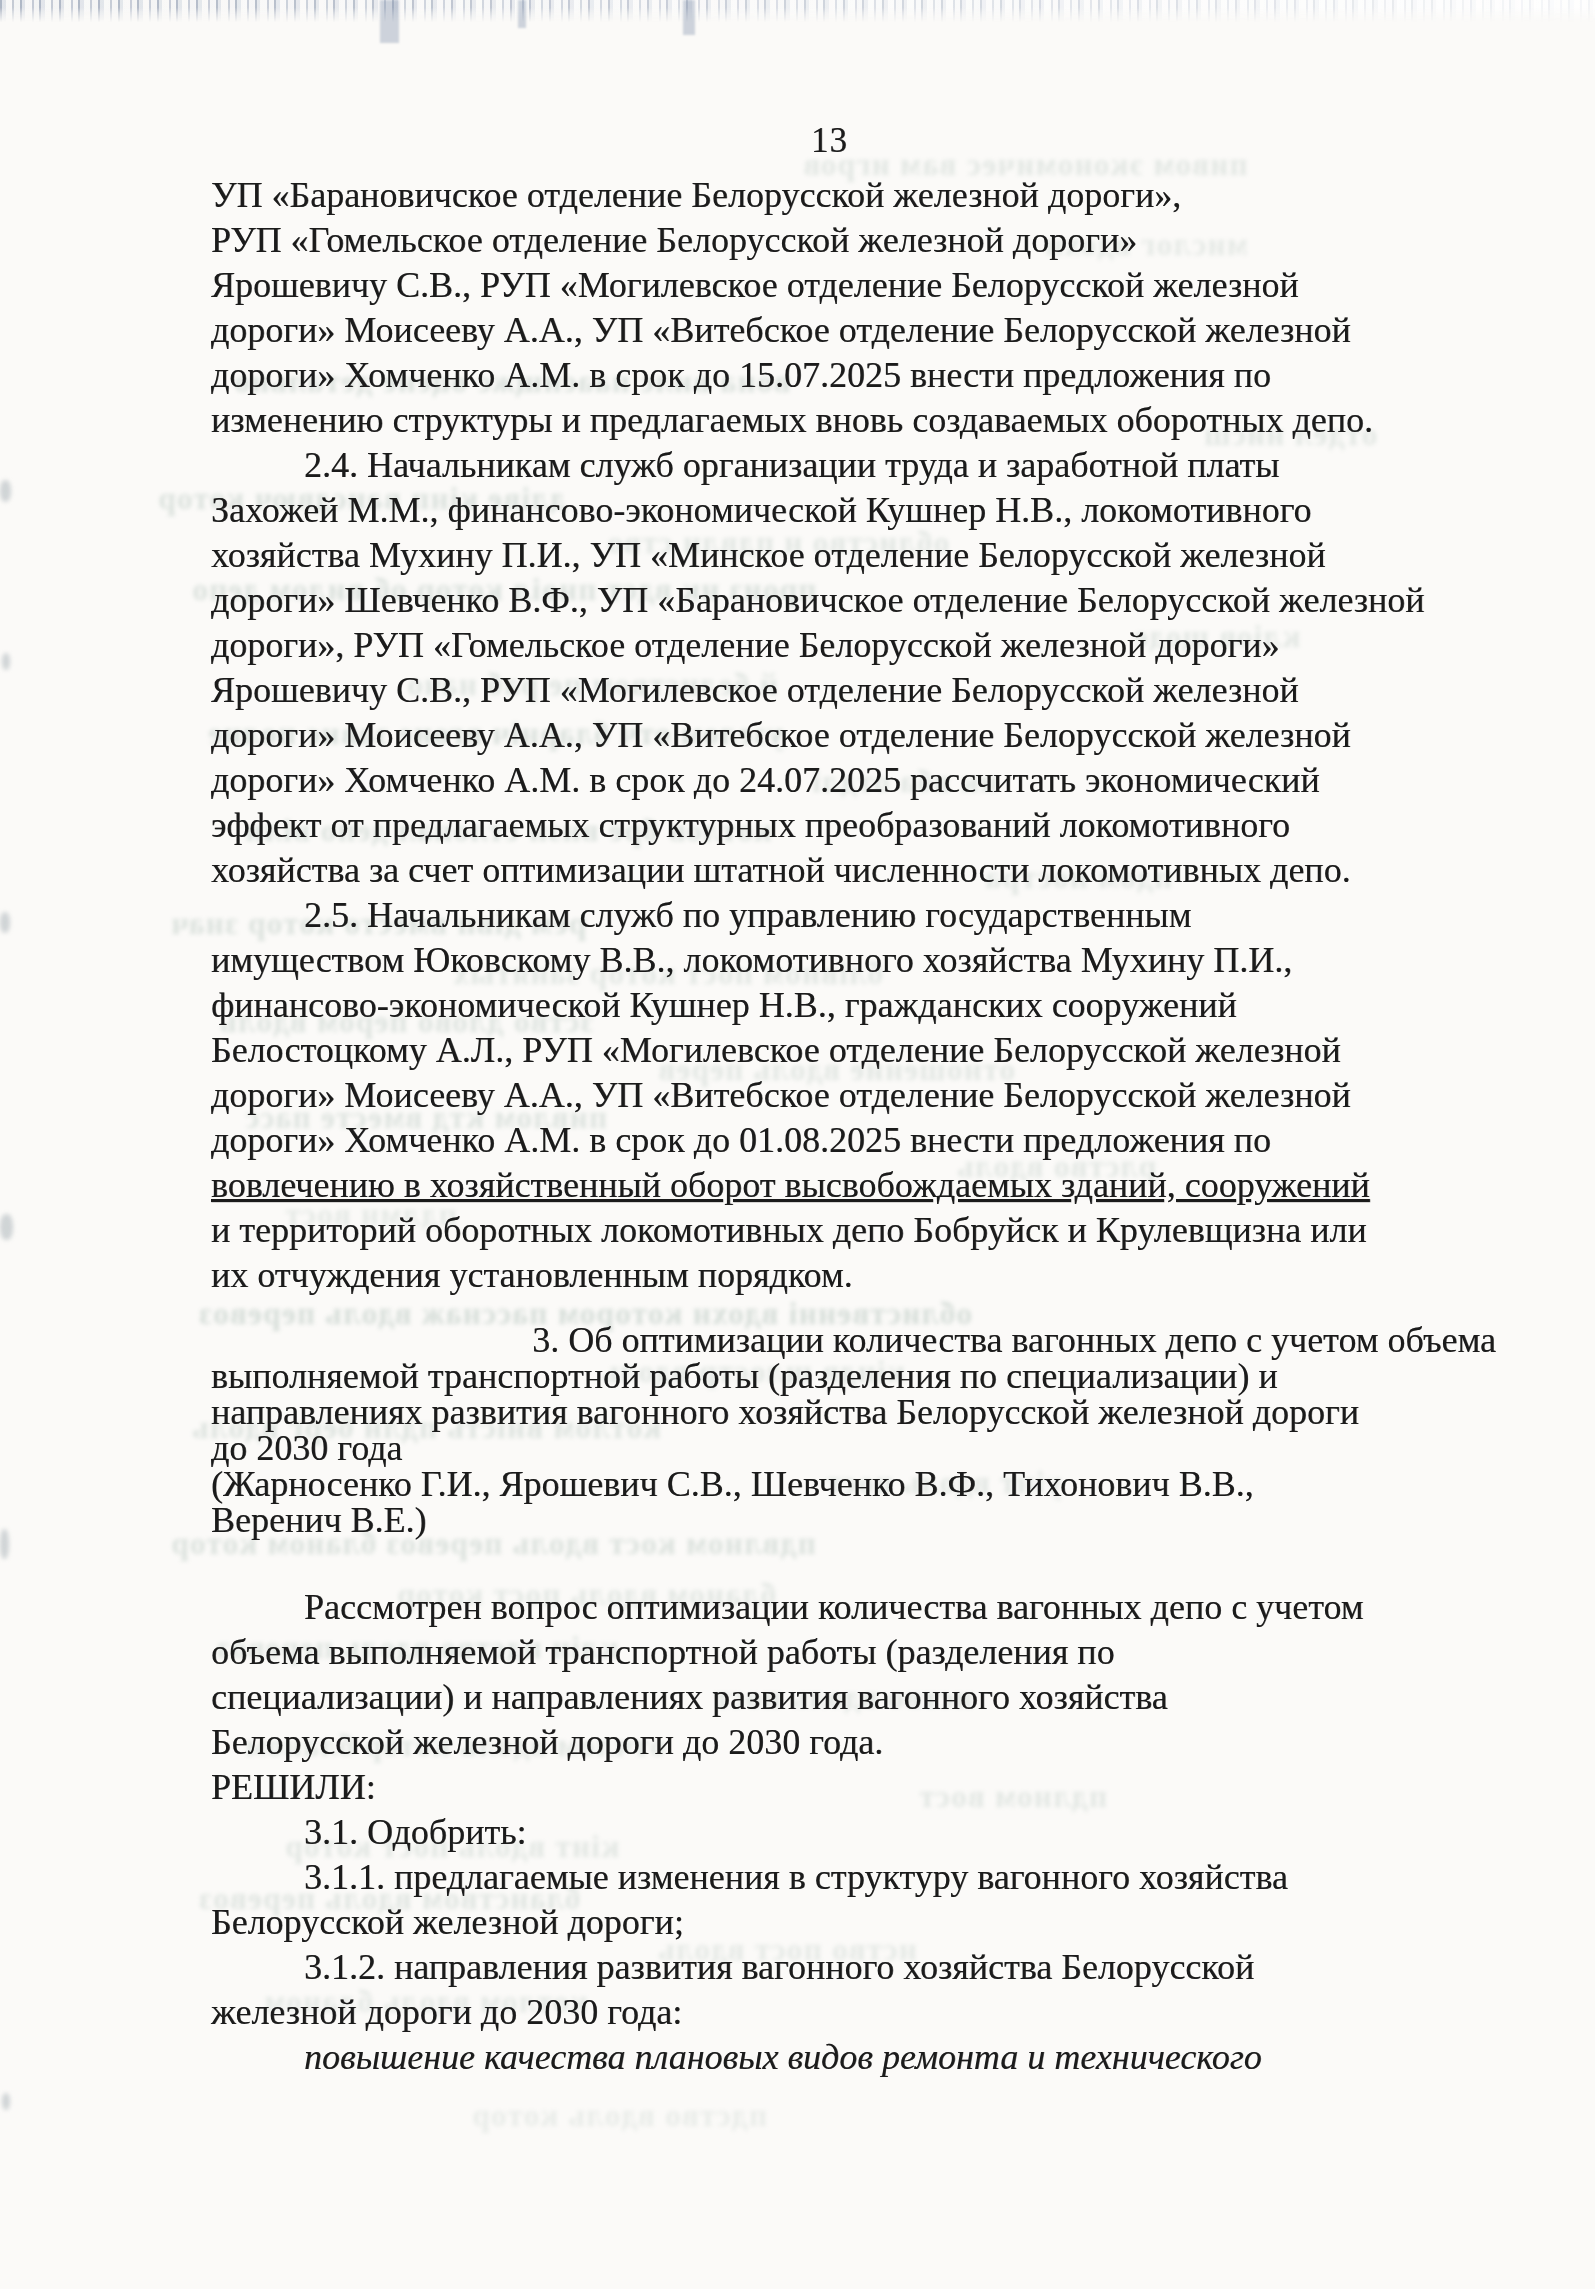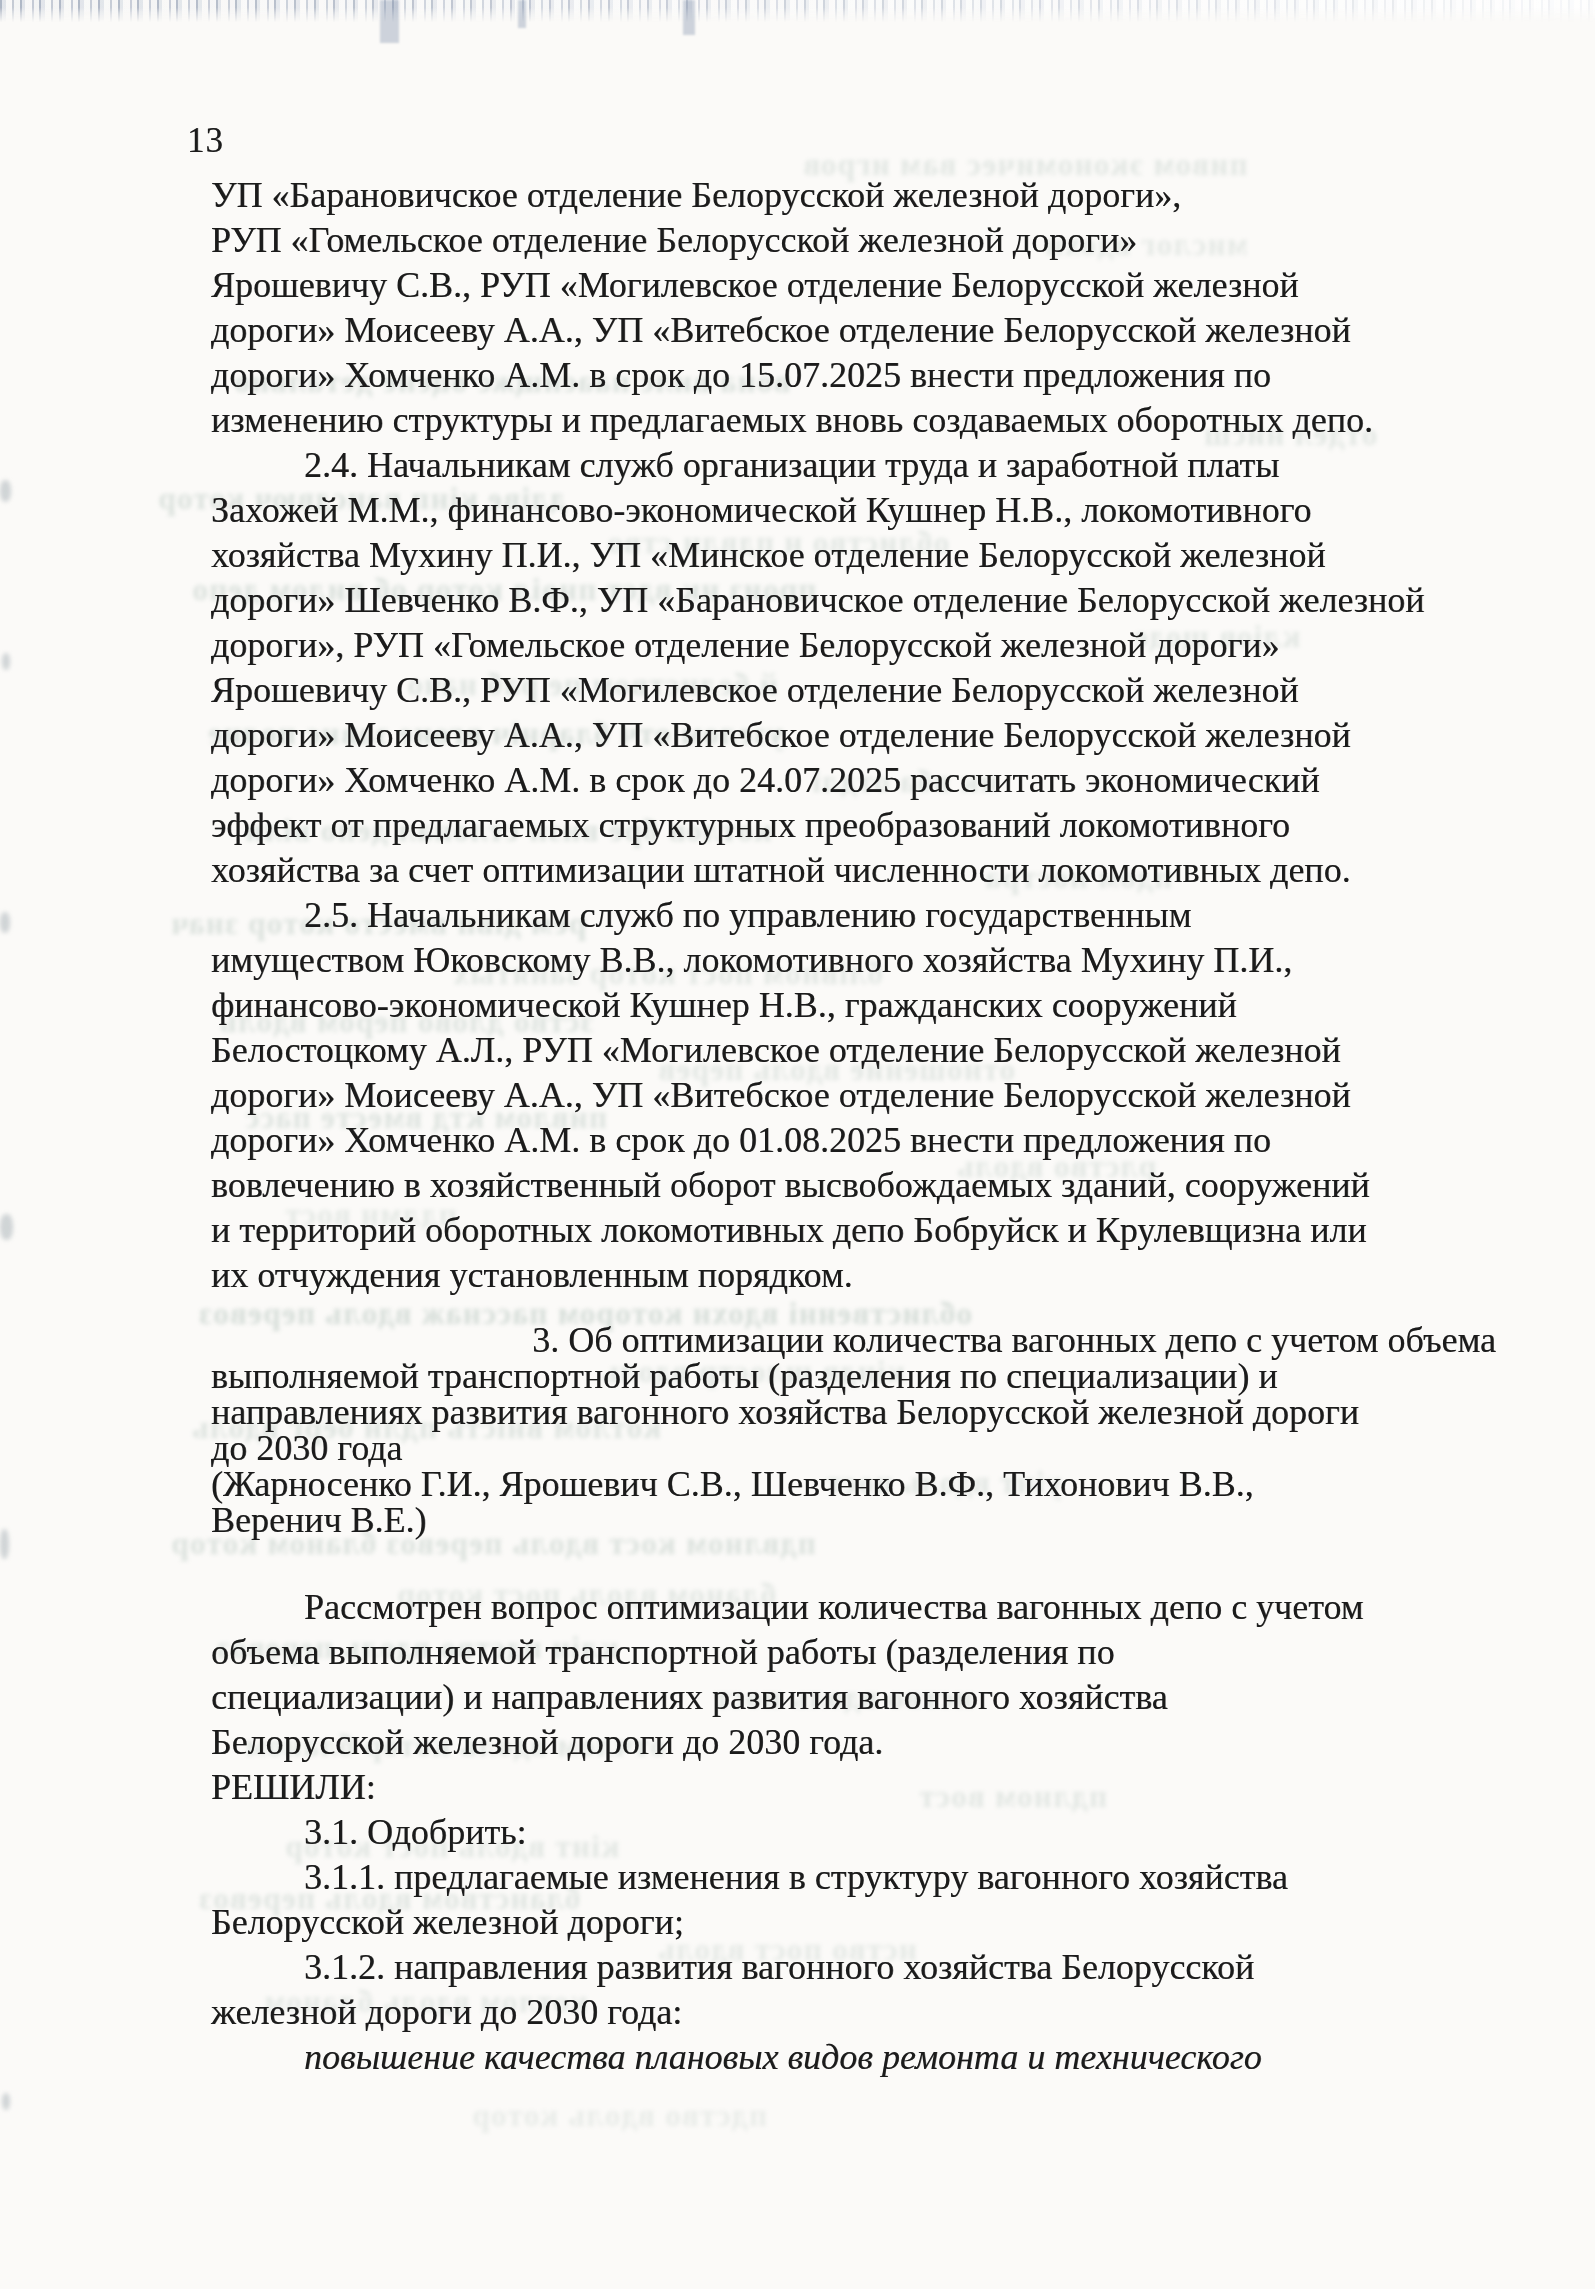--- a/index.html
+++ b/index.html
@@ -22,21 +22,21 @@
     mask-image:linear-gradient(180deg,#000 0 7.5px,rgba(0,0,0,.55) 13px,transparent 22.4px);
   }
   .streak{position:absolute;top:0;filter:blur(1.1px);background:rgba(110,128,158,.32);}
   .s1{left:380px;width:18.6px;height:43px;}
   .s2{left:683px;width:12px;height:35px;}
   .s3{left:518px;width:7.5px;height:28px;}
   .smudge{position:absolute;background:rgba(130,142,152,.35);filter:blur(1.9px);border-radius:45%;}
 
   .page-number{
     position:absolute;top:121px;left:211px;width:1285px;margin-left:-24px;
-    text-align:left;font-size:35px;color:#1b1b1b;letter-spacing:0.9px;
+    text-align:center;font-size:35px;color:#1b1b1b;letter-spacing:0.9px;
     text-shadow:0.4px 0.3px 0.4px rgba(25,25,25,.55);
   }
   .text-column{
     position:absolute;left:211px;top:0;width:1285px;
     color:#1b1b1b;font-size:36px;
   }
   .block{margin:0;}
   .block:first-child{margin-top:173px;}
   .block-heading{margin-top:24px;}
   .block-body2{margin-top:47px;}
@@ -131,21 +131,21 @@
         <div class="line just" style="word-spacing: 0px;">эффект от предлагаемых структурных преобразований локомотивного</div>
         <div class="line">хозяйства за счет оптимизации штатной численности локомотивных депо.</div>
       </div>
       <div class="block block-body">
         <div class="line just ind" style="word-spacing: 0px;">2.5. Начальникам служб по управлению государственным</div>
         <div class="line just" style="word-spacing: 0px;">имуществом Юковскому В.В., локомотивного хозяйства Мухину П.И.,</div>
         <div class="line just" style="word-spacing: 0px;">финансово-экономической Кушнер Н.В., гражданских сооружений</div>
         <div class="line just" style="word-spacing: 0px;">Белостоцкому А.Л., РУП «Могилевское отделение Белорусской железной</div>
         <div class="line just" style="word-spacing: 0px;">дороги» Моисееву А.А., УП «Витебское отделение Белорусской железной</div>
         <div class="line just" style="word-spacing: 0px;">дороги» Хомченко А.М. в срок до 01.08.2025 внести предложения по</div>
-        <div class="line just" style="word-spacing: 0px;">вовлечению в хозяйственный оборот высвобождаемых зданий, сооружений</div>
+        <div class="line just" style="word-spacing: 0px; text-decoration: underline;">вовлечению в хозяйственный оборот высвобождаемых зданий, сооружений</div>
         <div class="line just" style="word-spacing: 0px;">и территорий оборотных локомотивных депо Бобруйск и Крулевщизна или</div>
         <div class="line">их отчуждения установленным порядком.</div>
       </div>
       <div class="block block-heading">
         <div class="line just ind" style="word-spacing: 0px; text-align: right;">3. Об оптимизации количества вагонных депо с учетом объема</div>
         <div class="line just" style="word-spacing: 0px;">выполняемой транспортной работы (разделения по специализации) и</div>
         <div class="line just" style="word-spacing: 0px;">направлениях развития вагонного хозяйства Белорусской железной дороги</div>
         <div class="line">до 2030 года</div>
       </div>
       <div class="block block-names">

